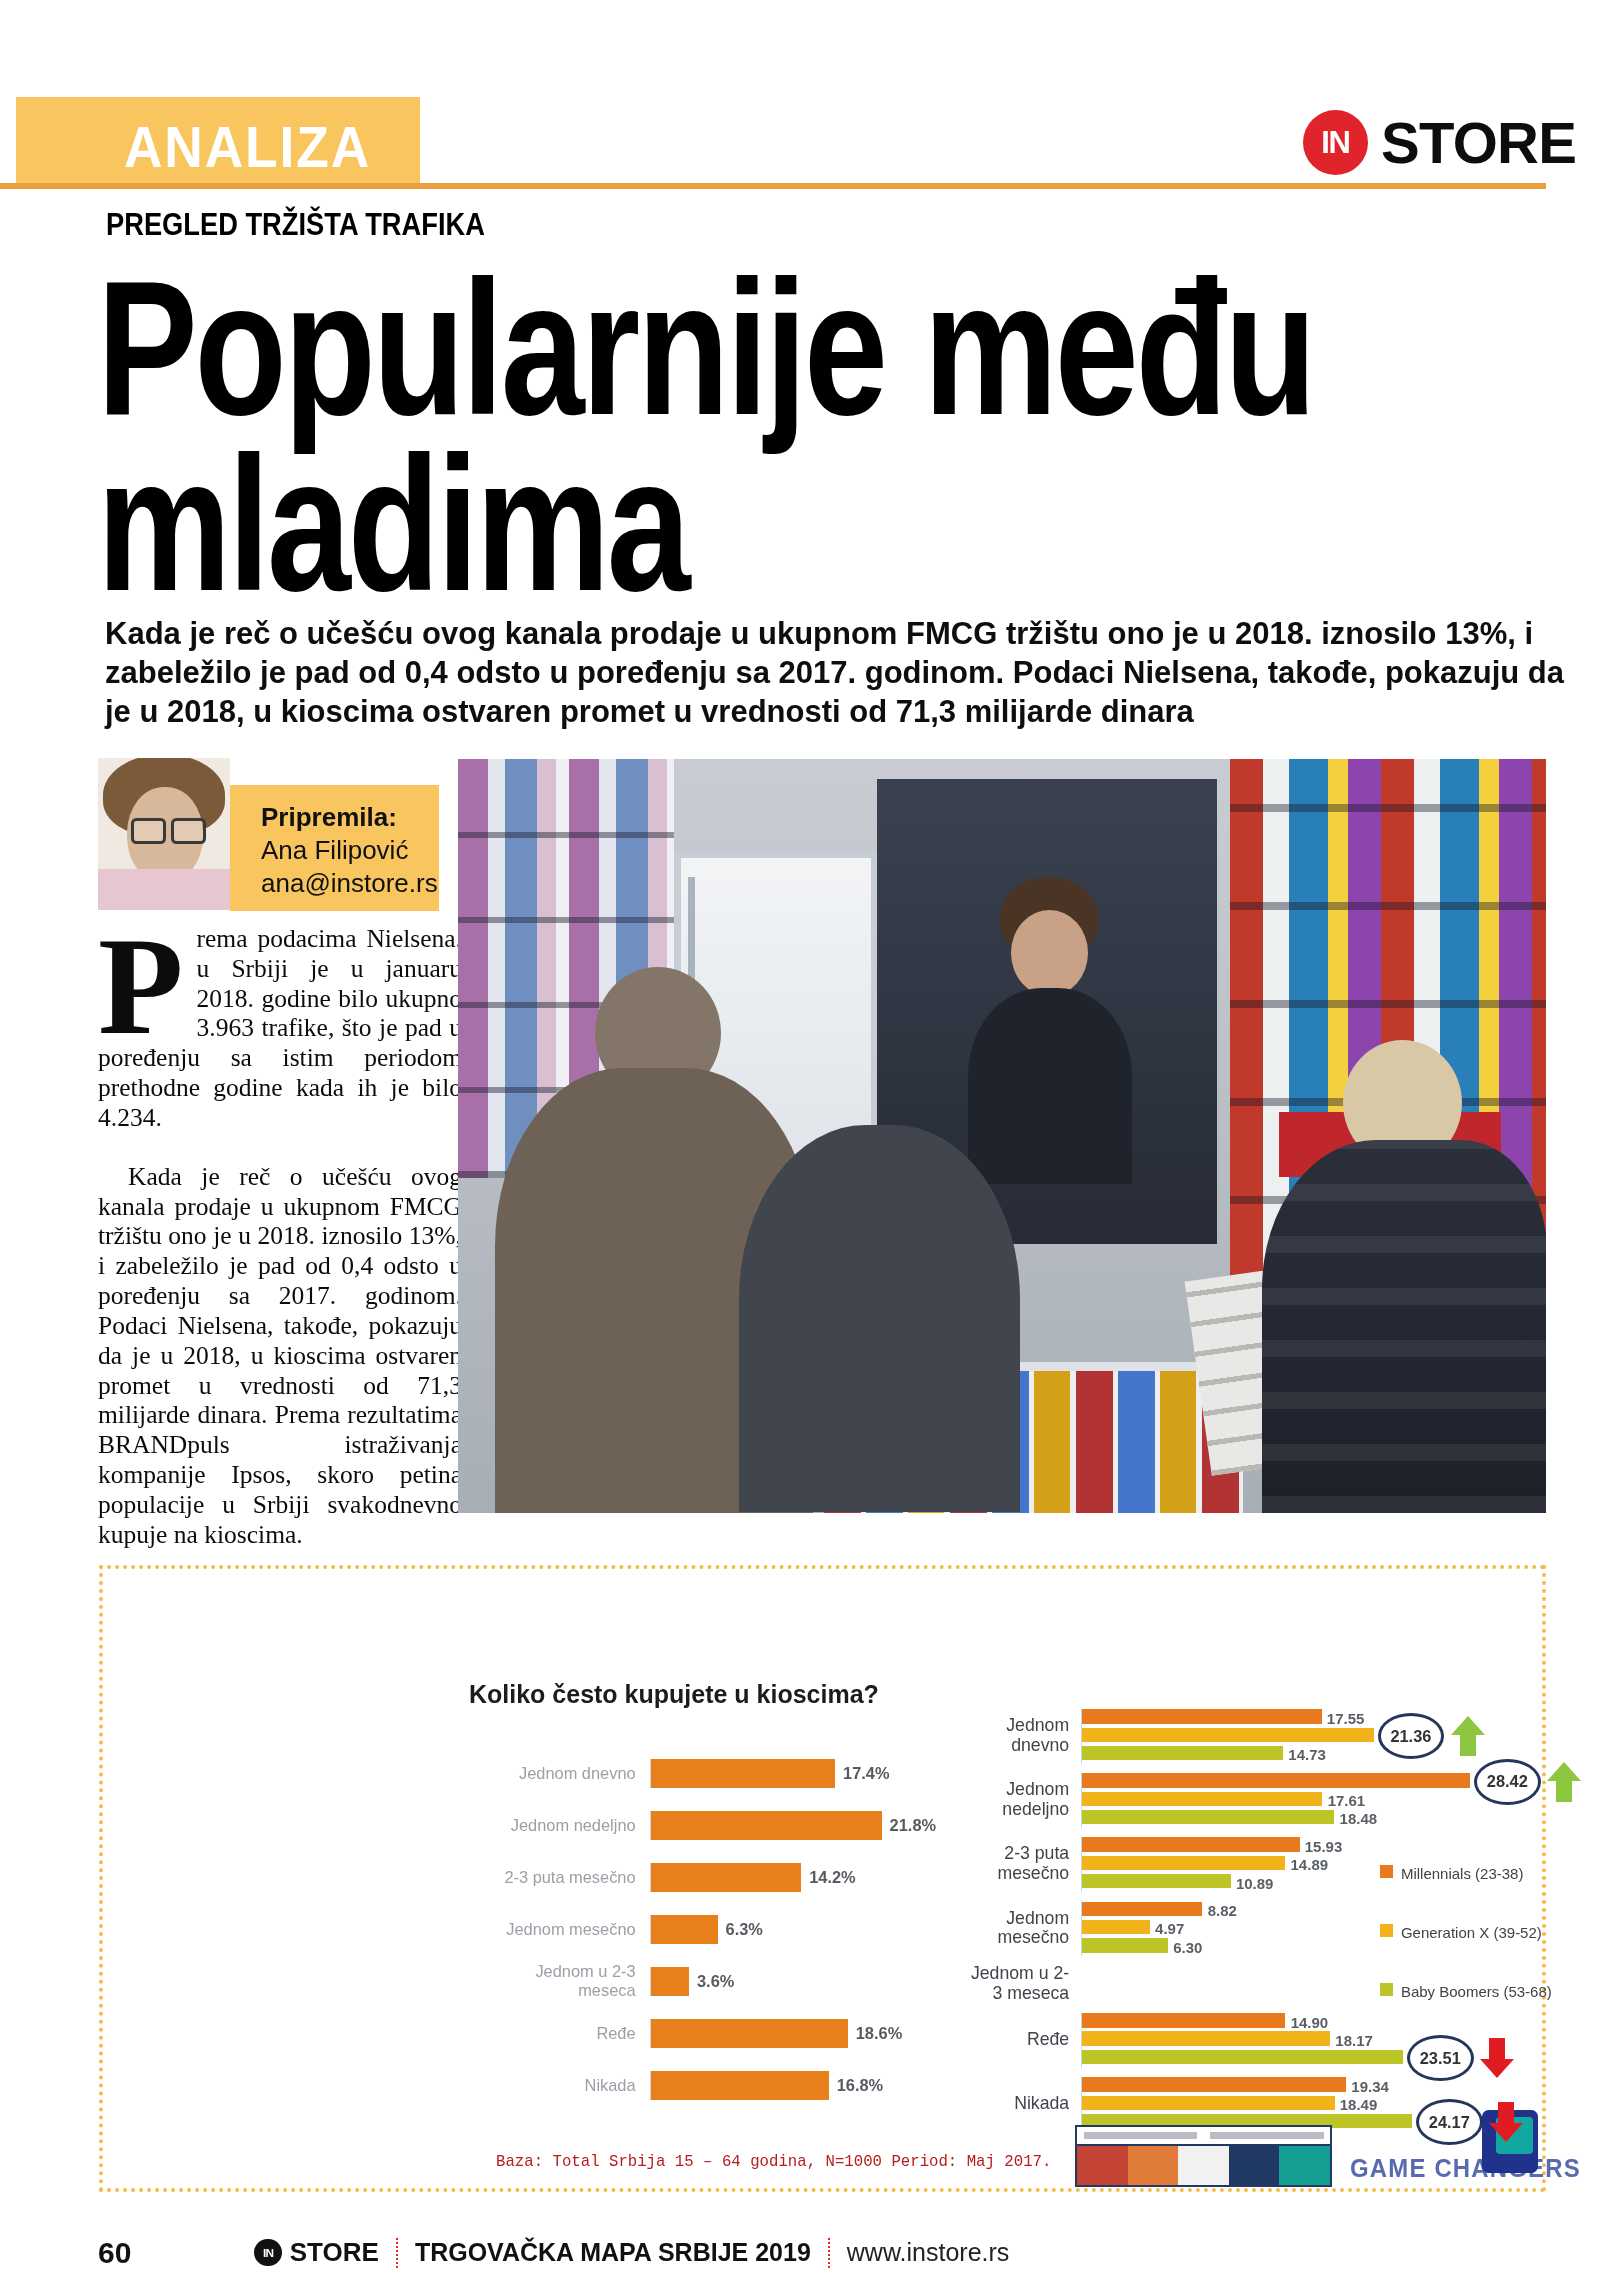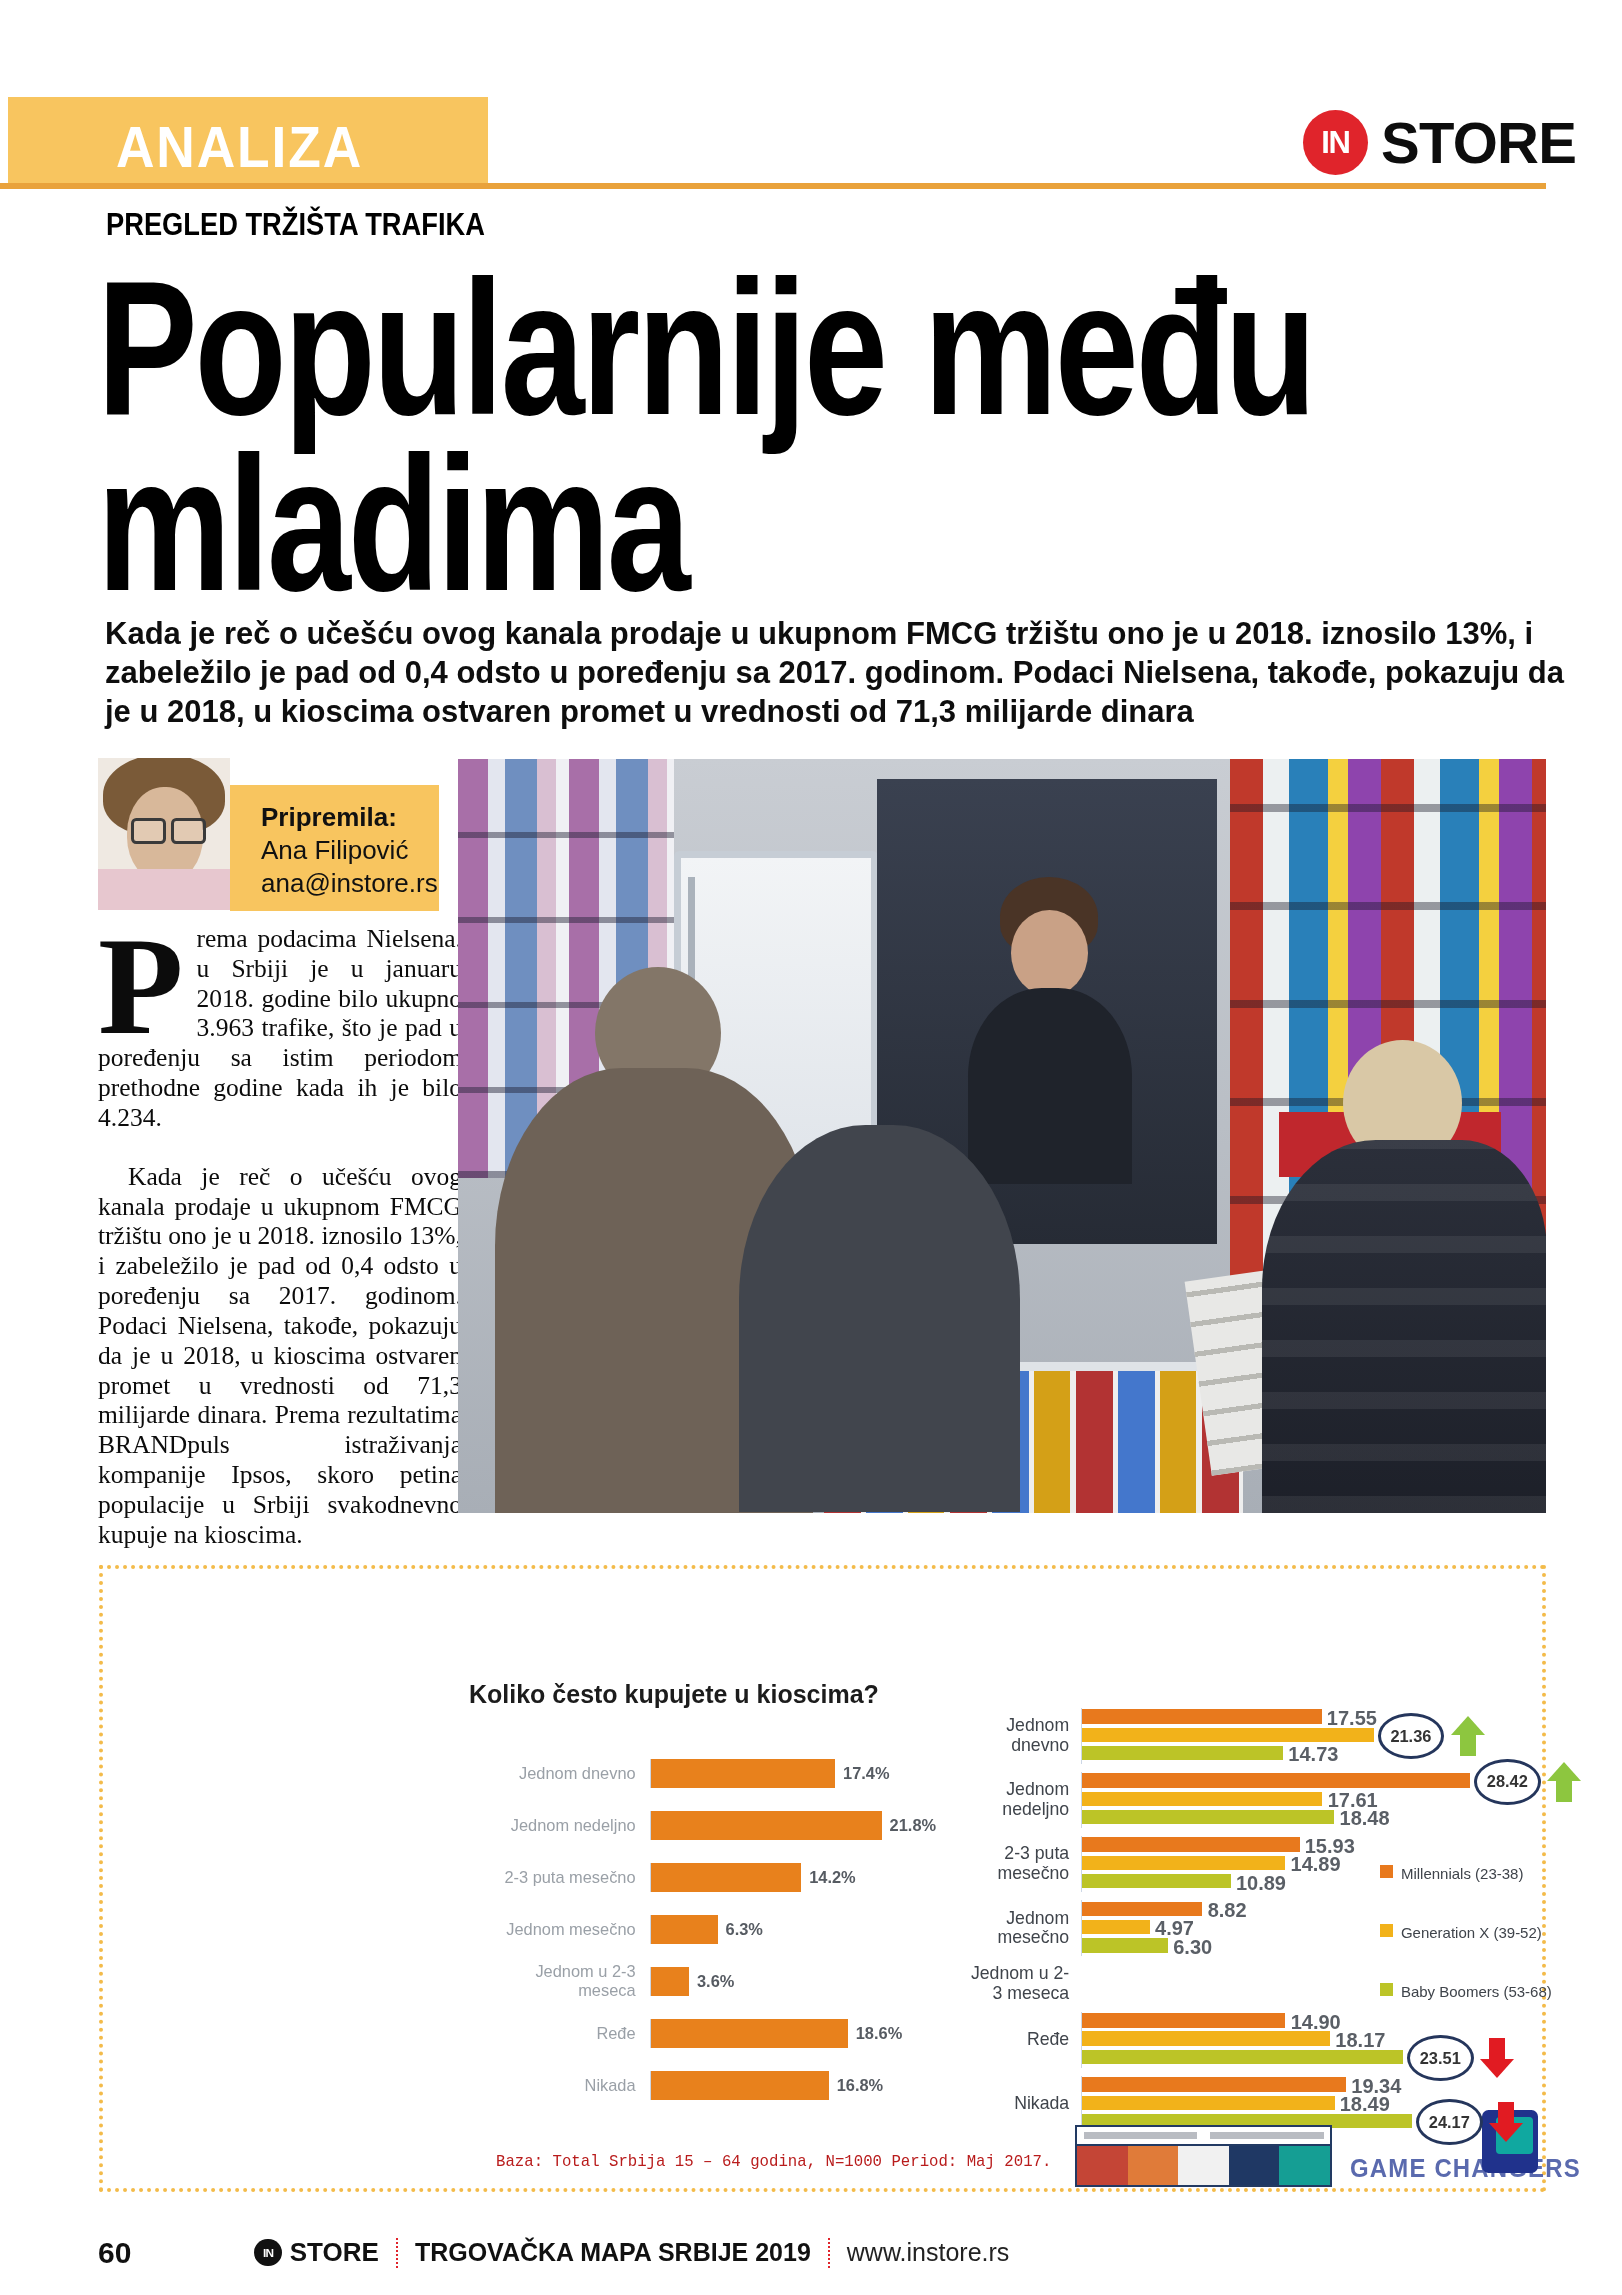--- a/index.html
+++ b/index.html
@@ -1,20 +1,20 @@
 <!DOCTYPE html>
 <html style="font-size:10.5px"><head>
 <meta charset="utf-8">
 <style>
   html,body{margin:0;padding:0;background:#f2f2f2;}
   .page{position:relative;width:1623px;height:2295px;background:#ffffff;overflow:hidden;
         font-family:"Liberation Sans",sans-serif;color:#111;}
 
   
-  .analiza-box{position:absolute;left:8px;top:97px;width:480px;height:88px;background:#f8c55f;}
+  .analiza-box{position:absolute;left:16px;top:97px;width:404px;height:88px;background:#f8c55f;}
   .analiza-label{position:absolute;left:108px;top:15.7px;font-size:58px;font-weight:bold;color:#fff;
                  letter-spacing:2px;transform:scaleX(.92);transform-origin:left top;white-space:nowrap;}
   .top-rule{position:absolute;left:0;top:183px;width:1546px;height:5.9px;background:#e9a23b;}
   .logo{position:absolute;left:1303px;top:109px;display:flex;align-items:center;gap:13px;}
   .logo-circle{width:65px;height:65px;border-radius:50%;background:#e0242b;color:#fff;display:flex;
                align-items:center;justify-content:center;font-weight:bold;font-size:31px;letter-spacing:-1.3px;}
   .logo-store{font-size:58px;font-weight:bold;color:#0d0d0d;letter-spacing:-0.7px;}
   .kicker{position:absolute;left:106px;top:207px;font-size:31px;font-weight:bold;color:#000;
           transform:scaleX(.88);transform-origin:left top;white-space:nowrap;}
 
@@ -87,21 +87,21 @@
   .tc-bar{height:100%;background:#e8811c;}
   .tc-val{position:absolute;top:50%;transform:translateY(-50%);font-size:16.4px;font-weight:bold;color:#565b62;white-space:nowrap;}
 
   
   .gc{position:absolute;left:860px;top:139px;width:556px;}
   .gc-group{display:flex;align-items:center;margin-bottom:7.9px;}
   .gc-glabel{width:118px;flex:none;text-align:right;font-size:17.7px;color:#3f444b;line-height:1.12;padding-right:11.8px;box-sizing:border-box;}
   .gc-bars{position:relative;flex:1;border-left:1.3px solid #ccd7e6;}
   .gc-brow{position:relative;height:17px;margin:1.3px 0;}
   .gc-bar{height:14.4px;margin-top:1.3px;}
-  .gc-val{position:absolute;top:50%;transform:translateY(-50%);font-size:20px;font-weight:bold;color:#5a5f66;white-space:nowrap;}
+  .gc-val{position:absolute;top:50%;transform:translateY(-50%);font-size:15px;font-weight:bold;color:#5a5f66;white-space:nowrap;}
   .gc-circle{position:absolute;top:50%;transform:translateY(-50%);border:3.9px solid #25365c;border-radius:50%;
              padding:10.5px 9.8px;font-size:16.4px;font-weight:bold;color:#333;z-index:3;background:rgba(255,255,255,.2);}
   .gc-arrow{position:absolute;top:50%;transform:translateY(-50%);display:flex;flex-direction:column;align-items:center;z-index:3;}
   .gc-arrow .tri-up{width:0;height:0;border-left:17px solid transparent;border-right:17px solid transparent;border-bottom:19.6px solid #8dc63f;}
   .gc-arrow .stem-up{width:15.7px;height:21px;background:#8dc63f;}
   .gc-arrow .tri-down{width:0;height:0;border-left:17px solid transparent;border-right:17px solid transparent;border-top:19.6px solid #e11b22;}
   .gc-arrow .stem-down{width:15.7px;height:21px;background:#e11b22;}
 
   .legend{position:absolute;left:1277px;top:296px;}
   .legend-item{display:flex;align-items:flex-start;margin-bottom:42px;}

